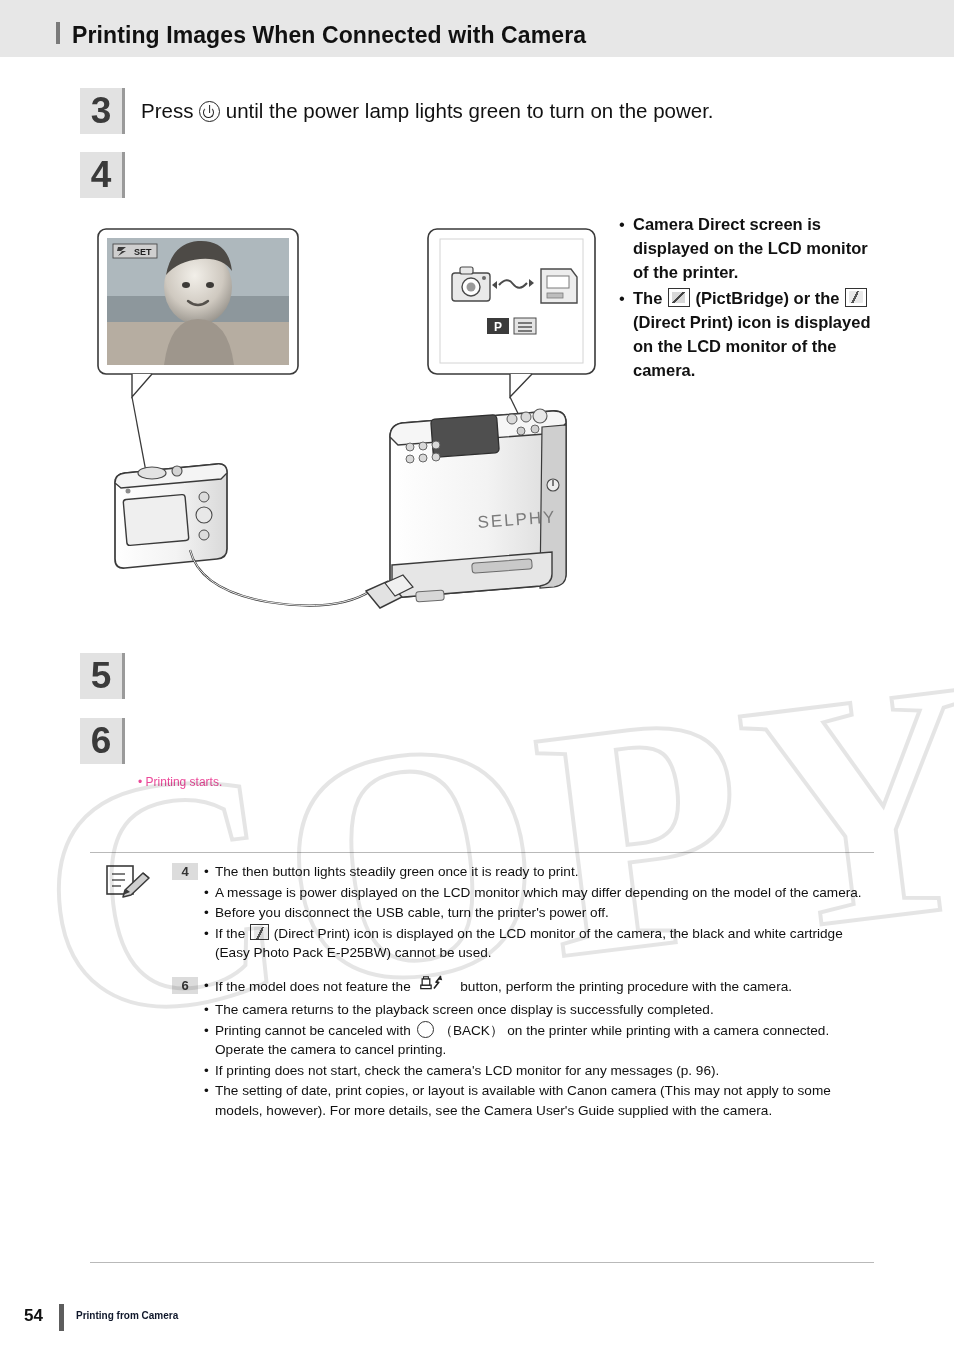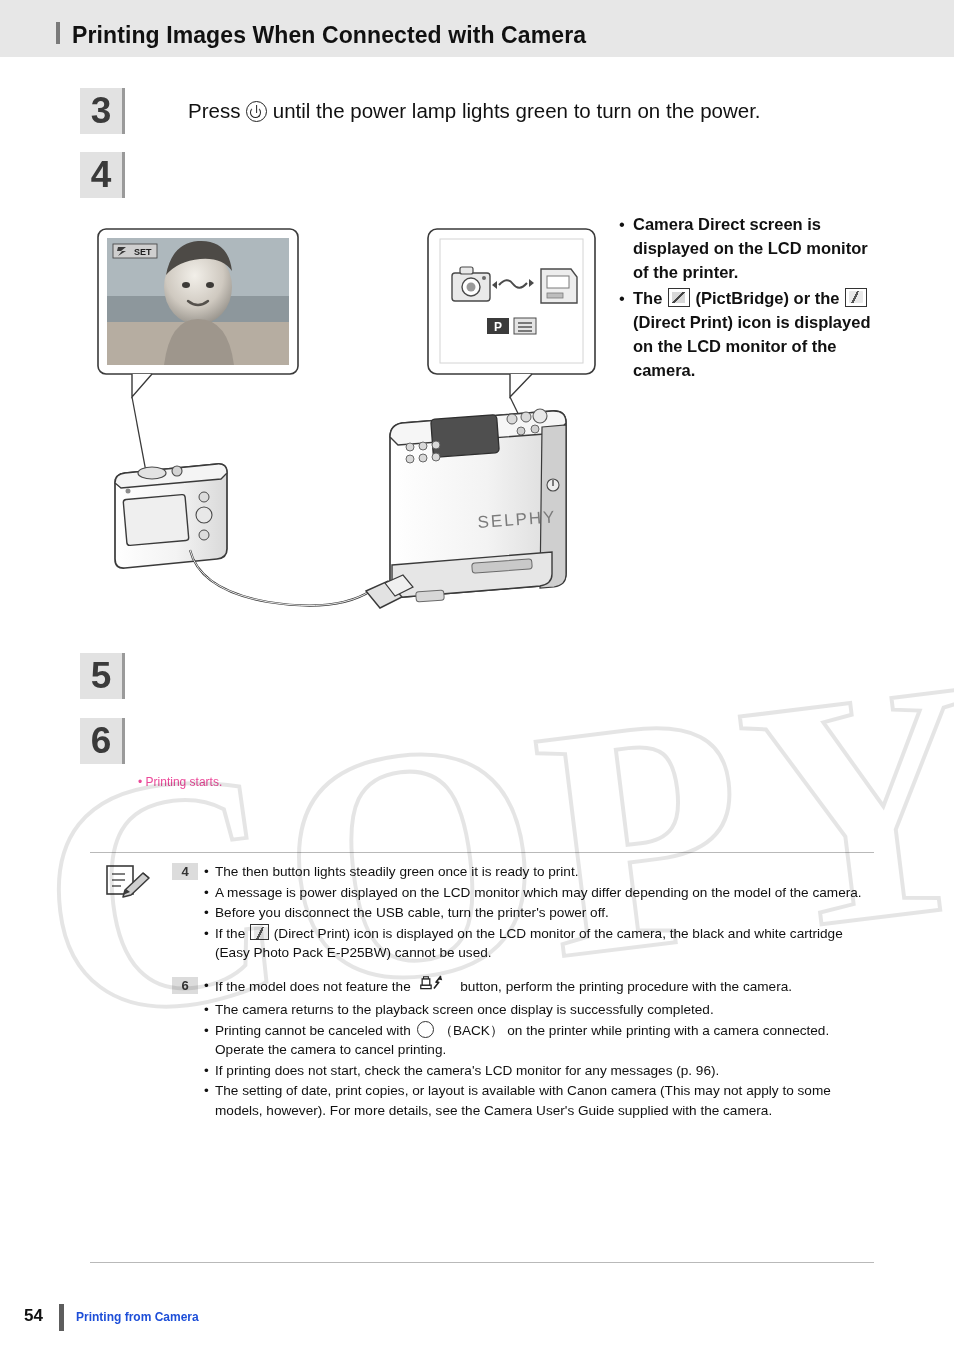--- a/index.html
+++ b/index.html
@@ -85,21 +85,20 @@
     width: 3px;
     height: 46px;
     background: #9a9a9a;
     margin-right: 16px;
   }
   .step-text {
     font-size: 20.5px;
     line-height: 46px;
     color: #111;
     white-space: nowrap;
-    margin-left: 47px;
   }
 
   .inline-icon {
     display: inline-block;
     vertical-align: middle;
     position: relative;
     top: -2px;
   }
 
   
@@ -285,23 +284,23 @@
     left: 59px;
     top: 1304px;
     width: 5px;
     height: 27px;
     background: #5d5d5d;
   }
   #footer-text {
     position: absolute;
     left: 76px;
     top: 1310px;
-    font-size: 12px;
+    font-size: 10px;
     font-weight: bold;
-    color: #1d4ed8;
+    color: #0f172a;
   }
 </style>
 </head>
 <body>
 
 <div id="header-band"></div>
 <div id="header-accent"></div>
 <div id="header-title">Printing Images When Connected with Camera</div>
 
 <div id="watermark">

